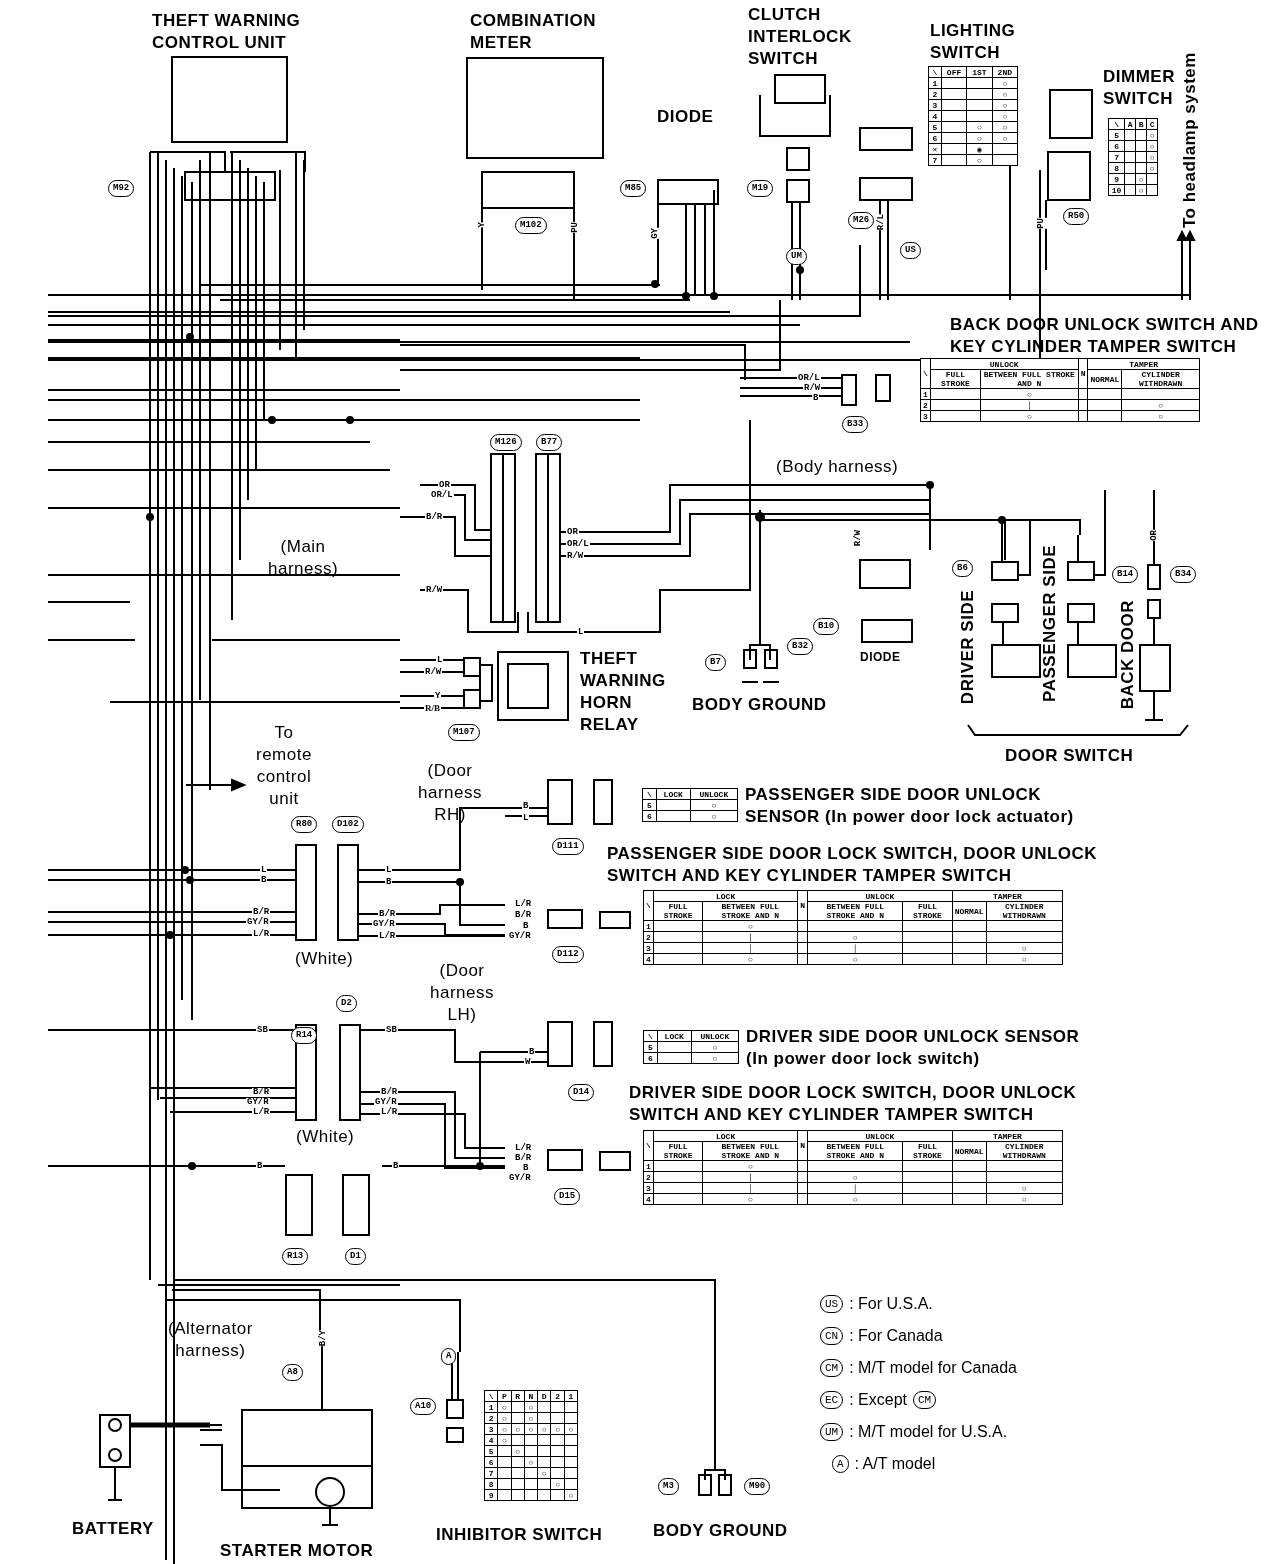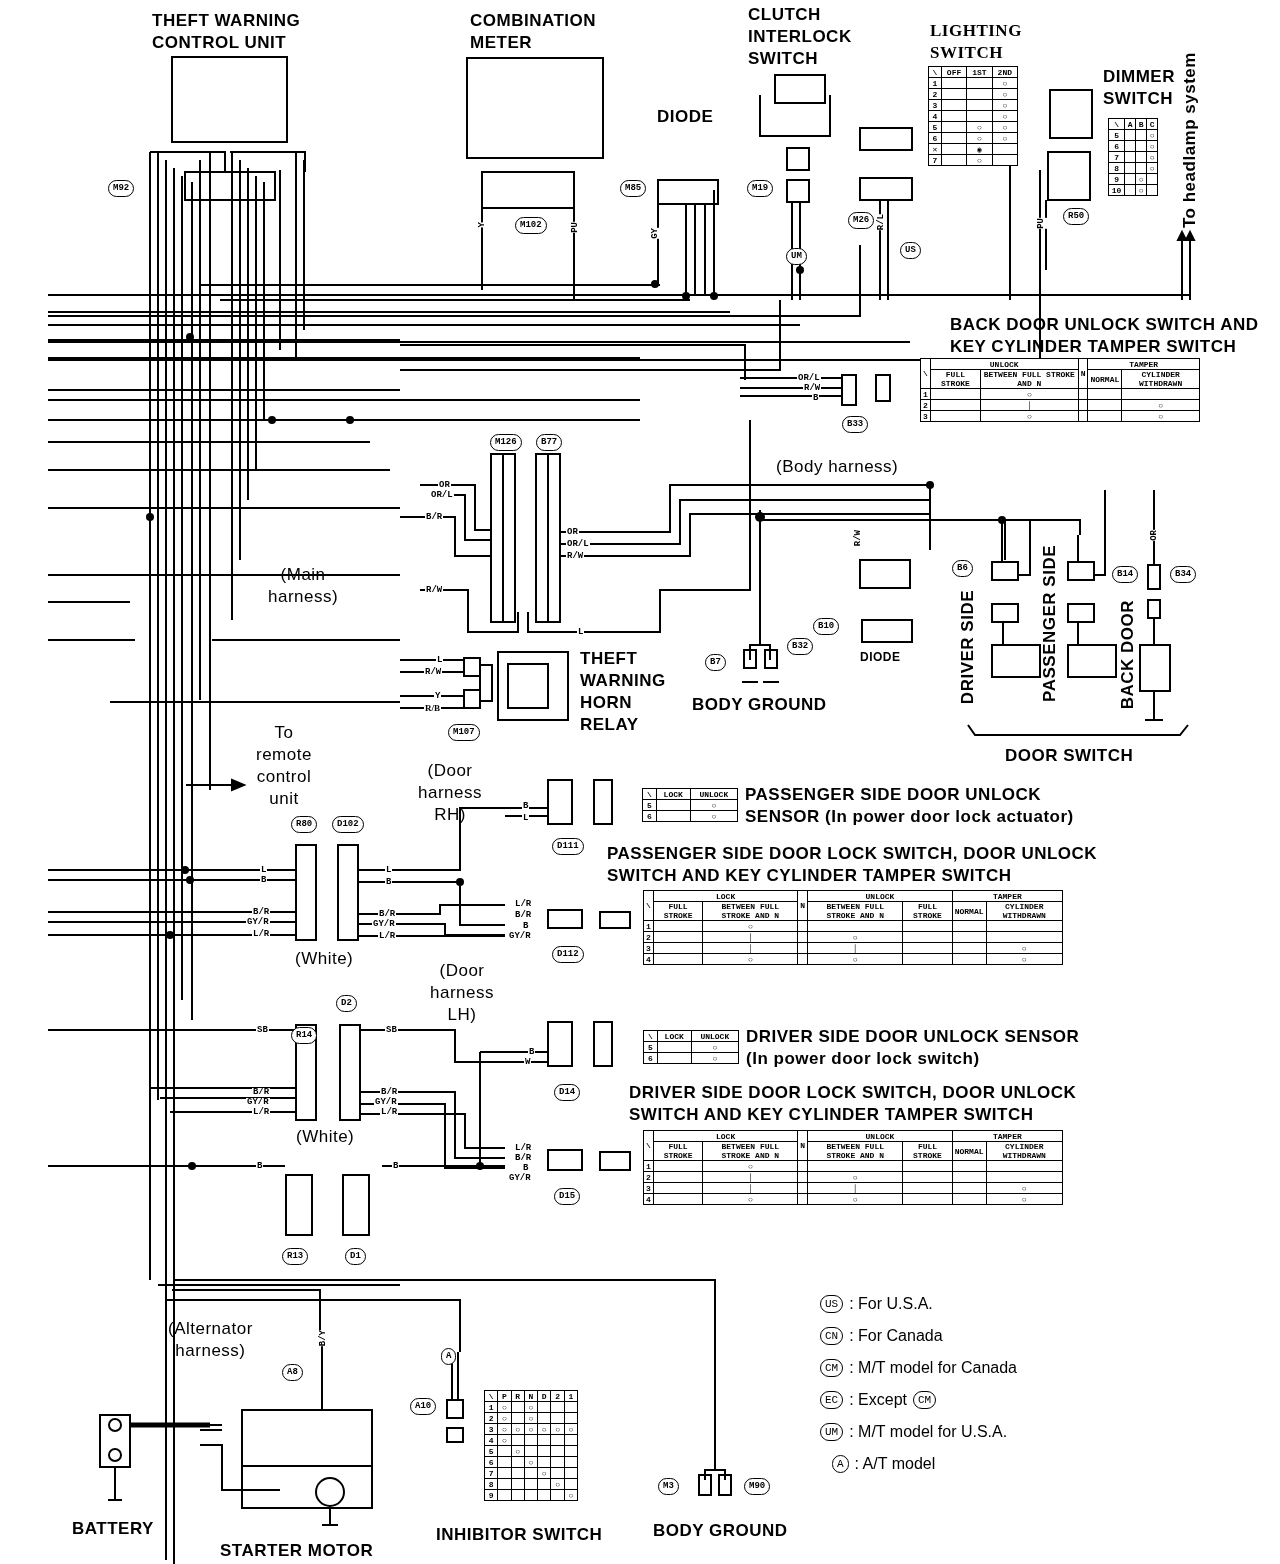--- a/index.html
+++ b/index.html
@@ -179,29 +179,29 @@
 </svg>
 
 <div class="lbl" style="left:152px;top:10px;">THEFT WARNING
 CONTROL UNIT</div>
 <div class="lbl" style="left:470px;top:10px;">COMBINATION
 METER</div>
 <div class="lbl" style="left:748px;top:4px;">CLUTCH
 INTERLOCK
 SWITCH</div>
 <div class="lbl" style="left:657px;top:106px;">DIODE</div>
-<div class="lbl" style="left:930px;top:20px;font-family:Liberation Serif, serif;">LIGHTING
+<div class="lbl" style="left:930px;top:20px;">LIGHTING
 SWITCH</div>
 <div class="lbl" style="left:1103px;top:66px;">DIMMER
 SWITCH</div>
 <div class="vtext" style="left:1180px;top:28px;height:200px;">To headlamp system</div>
 <div class="lbl" style="left:950px;top:314px;">BACK DOOR UNLOCK SWITCH AND
 KEY CYLINDER TAMPER SWITCH</div>
 <div class="lbl reg" style="left:776px;top:456px;">(Body harness)</div>
-<div class="lbl reg" style="left:268px;top:536px;margin-top:28px;">(Main
+<div class="lbl reg" style="left:268px;top:536px;">(Main
 harness)</div>
 <div class="lbl" style="left:580px;top:648px;">THEFT
 WARNING
 HORN
 RELAY</div>
 <div class="lbl" style="left:692px;top:694px;">BODY GROUND</div>
 <div class="lbl" style="left:860px;top:646px;font-size:12px;">DIODE</div>
 <div class="vtext" style="left:958px;top:590px;">DRIVER SIDE</div>
 <div class="vtext" style="left:1040px;top:545px;">PASSENGER SIDE</div>
 <div class="vtext" style="left:1118px;top:600px;">BACK DOOR</div>
@@ -250,21 +250,21 @@
 <div class="conn" style="left:1170px;top:566px;">B34</div>
 <div class="conn" style="left:705px;top:654px;">B7</div>
 <div class="conn" style="left:787px;top:638px;">B32</div>
 <div class="conn" style="left:448px;top:724px;">M107</div>
 <div class="conn" style="left:291px;top:816px;">R80</div>
 <div class="conn" style="left:332px;top:816px;">D102</div>
 <div class="conn" style="left:552px;top:838px;">D111</div>
 <div class="conn" style="left:552px;top:946px;">D112</div>
 <div class="conn" style="left:291px;top:995px;margin-top:32px;">R14</div>
 <div class="conn" style="left:336px;top:995px;">D2</div>
-<div class="conn" style="left:554px;top:1084px;">D14</div>
+<div class="conn" style="left:568px;top:1084px;">D14</div>
 <div class="conn" style="left:554px;top:1188px;">D15</div>
 <div class="conn" style="left:282px;top:1248px;">R13</div>
 <div class="conn" style="left:345px;top:1248px;">D1</div>
 <div class="conn" style="left:282px;top:1364px;">A8</div>
 <div class="conn" style="left:441px;top:1348px;">A</div>
 <div class="conn" style="left:410px;top:1398px;">A10</div>
 <div class="conn" style="left:658px;top:1478px;">M3</div>
 <div class="conn" style="left:744px;top:1478px;">M90</div>
 
 <div class="wire" style="left:438px;top:481px;">OR</div>

